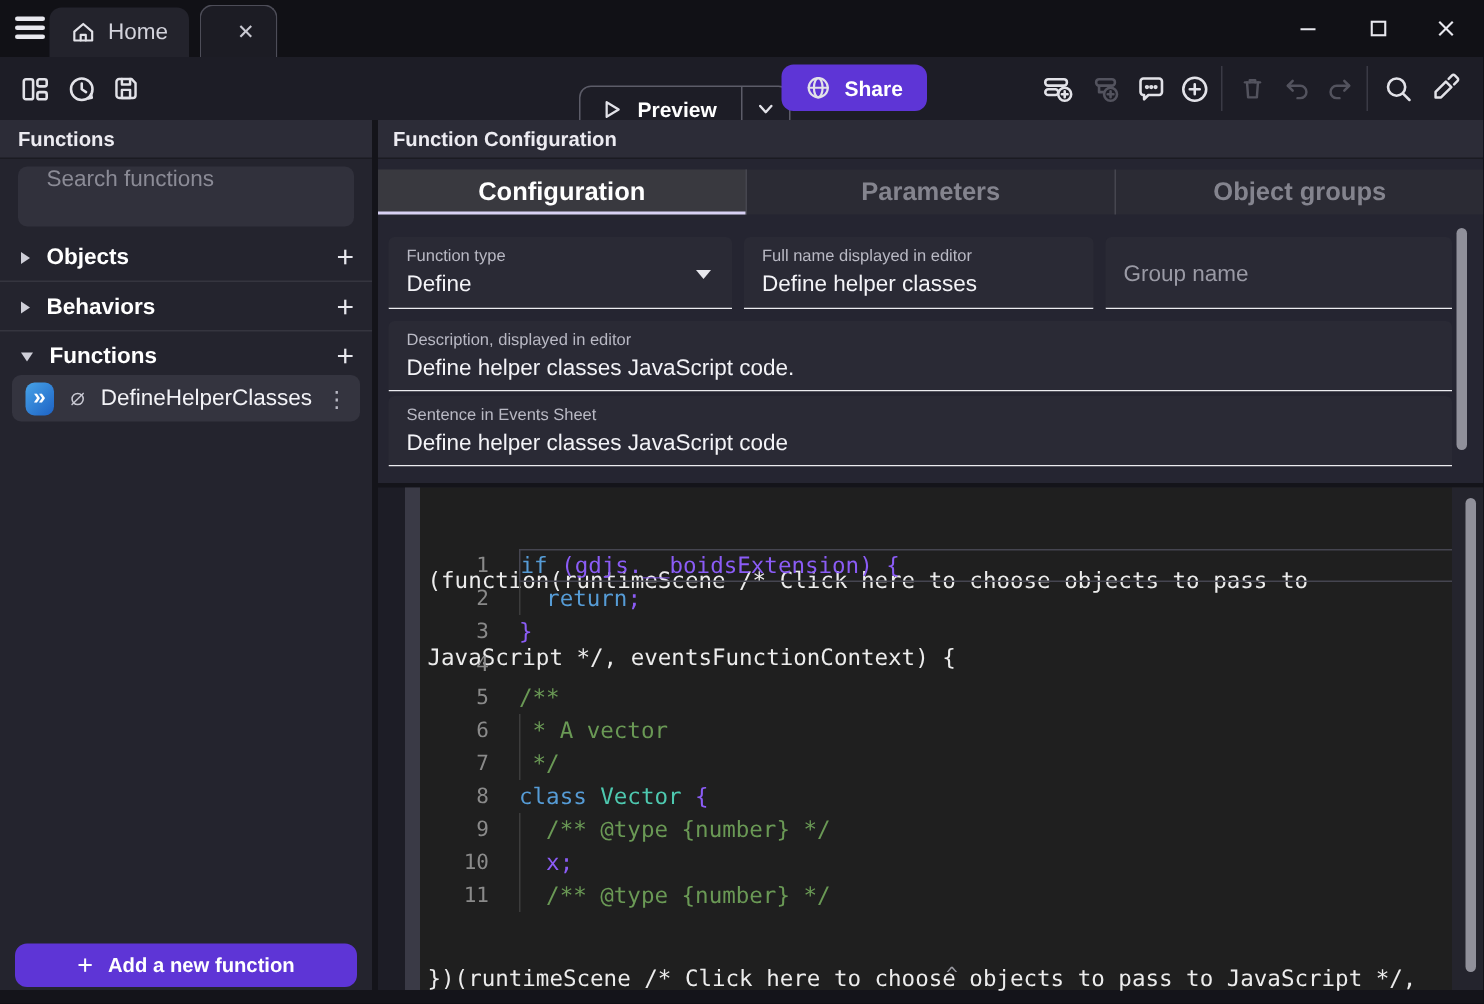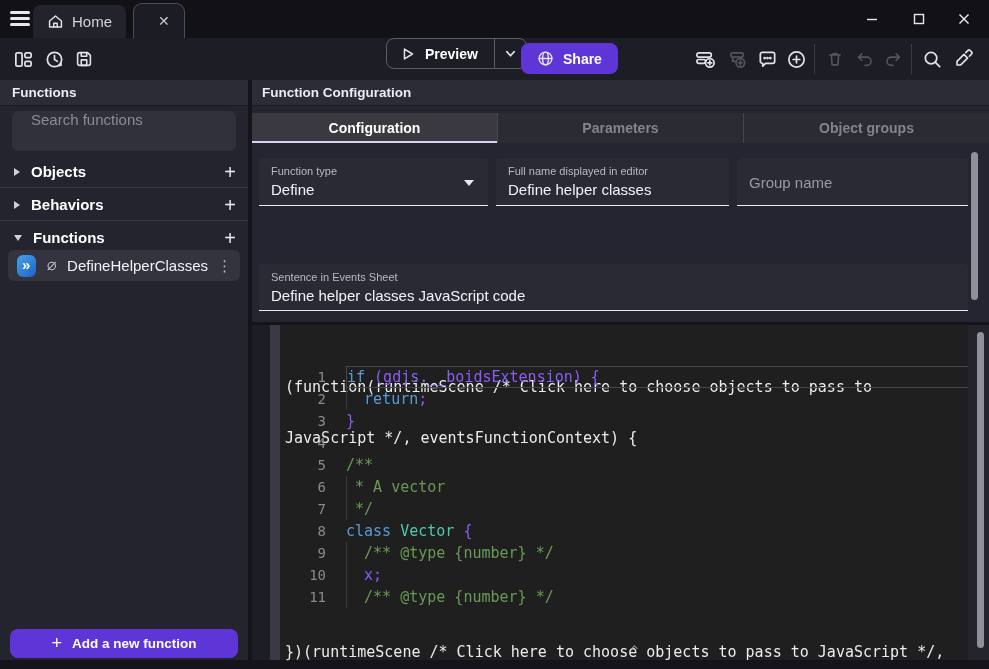--- a/index.html
+++ b/index.html
@@ -45,21 +45,21 @@
   .tree-divider { position:absolute; left:0; width:248px; height:1px; background:#35353f; }
   .fn-item { position:absolute; left:8px; top:170px; width:232px; height:31px; background:#34343f; border-radius:6px; display:flex; align-items:center; padding:0 8px 0 9px; gap:9px; cursor:pointer; }
   .fn-badge { width:22px; height:22px; border-radius:6px; background:linear-gradient(135deg,#47a3e8,#1d62c4); color:#fff; font-size:15px; font-weight:bold; display:flex; align-items:center; justify-content:center; line-height:1; padding-bottom:2px; }
   .fn-item .name { color:#f2f2f6; font-size:15px; }
   .fn-item .kebab { margin-left:auto; color:#b9b9c4; font-size:15px; cursor:pointer; }
   .btn-add-fn { position:absolute; left:10px; top:549px; width:228px; height:29px; background:#5e35d6; border-radius:8px; color:#fff; display:flex; align-items:center; justify-content:center; gap:10px; font-size:13.5px; font-weight:bold; cursor:pointer; }
   .btn-add-fn .plus { font-size:18px; font-weight:300; }
 
   .main-top { position:absolute; left:252px; top:80px; width:737px; height:242px; background:#252531; }
   .tabs { position:absolute; left:0; top:33px; width:737px; height:30px; background:#2b2b34; display:flex; }
-  .tab-cell { flex:1; display:flex; align-items:center; justify-content:center; font-size:14px; font-weight:bold; color:#84848e; position:relative; cursor:pointer; border-right:1px solid #46464f; }
+  .tab-cell { flex:1; display:flex; align-items:center; justify-content:center; font-size:17px; font-weight:bold; color:#84848e; position:relative; cursor:pointer; border-right:1px solid #46464f; }
   .tab-cell:last-child { border-right:none; }
   .tab-cell.active { background:#39393f; color:#ffffff; }
   .tab-cell.active::after { content:""; position:absolute; left:0; right:0; bottom:0; height:2.5px; background:#d8d1f4; }
 
   .field { position:absolute; background:#2a2a35; border-bottom:1px solid #ececf0; border-radius:4px 4px 0 0; padding:7px 12px 0 12px; cursor:text; }
   .field .flabel { color:#b9b9c4; font-size:11px; }
   .field .fvalue { color:#f3f3f7; font-size:15px; margin-top:4px; white-space:nowrap; overflow:hidden; }
   .field input { width:100%; background:transparent; border:none; outline:none; color:#f3f3f7; font-size:15px; font-family:"Liberation Sans",sans-serif; }
   .field input::placeholder { color:#9a9aa5; }
   .dd-arrow { position:absolute; right:14px; top:22px; width:0; height:0; border-left:5.5px solid transparent; border-right:5.5px solid transparent; border-top:6.5px solid #e8e8ee; }
@@ -145,21 +145,21 @@
         </svg>
     </div>
     <div class="tb-icon" style="left:72px;">
       <svg width="20" height="20" viewBox="0 0 22 22">
           <path d="M4 6 a2 2 0 0 1 2-2 H15 L18 7 V16 a2 2 0 0 1 -2 2 H6 a2 2 0 0 1 -2-2 Z"></path>
           <path d="M8 4 V8 H14 V4"></path>
           <rect x="8" y="12" width="6" height="6"></rect>
         </svg>
     </div>
 
-    <div class="btn-preview" style="top:0;">
+    <div class="btn-preview" style="top:19px;">
       <span class="main">
         <svg class="ic" width="16" height="16" viewBox="0 0 18 18">
             <path d="M5 3.5 L14 9 L5 14.5 Z"></path>
           </svg>
         <span>Preview</span>
       </span>
       <span class="split"></span>
       <span class="chev">
         <svg class="ic" width="13" height="13" viewBox="0 0 14 14">
             <path d="M3 5 L7 9.5 L11 5"></path>
@@ -317,20 +317,24 @@
       <span class="dd-arrow"></span>
     </div>
     <div class="field" style="left:244px; top:78px; width:233px; height:48px;">
       <div class="flabel">Full name displayed in editor</div>
       <div class="fvalue">Define helper classes</div>
     </div>
     <div class="field" style="left:485px; top:78px; width:231px; height:48px; display:flex; align-items:center;">
       <input type="text" style="padding-bottom: 6px;" placeholder="Group name">
     </div>
 
+    <div class="field" style="left:7px; top:134px; width:709px; height:47px;">
+      <div class="flabel">Description, displayed in editor</div>
+      <div class="fvalue">Define helper classes JavaScript code.</div>
+    </div>
 
     <div class="field" style="left:7px; top:184px; width:709px; height:47px;">
       <div class="flabel">Sentence in Events Sheet</div>
       <div class="fvalue">Define helper classes JavaScript code</div>
     </div>
 
     <div class="vscroll" style="left:719px; top:72px; width:7px; height:148px;"></div>
   </div>
 
   <div class="code-panel">

